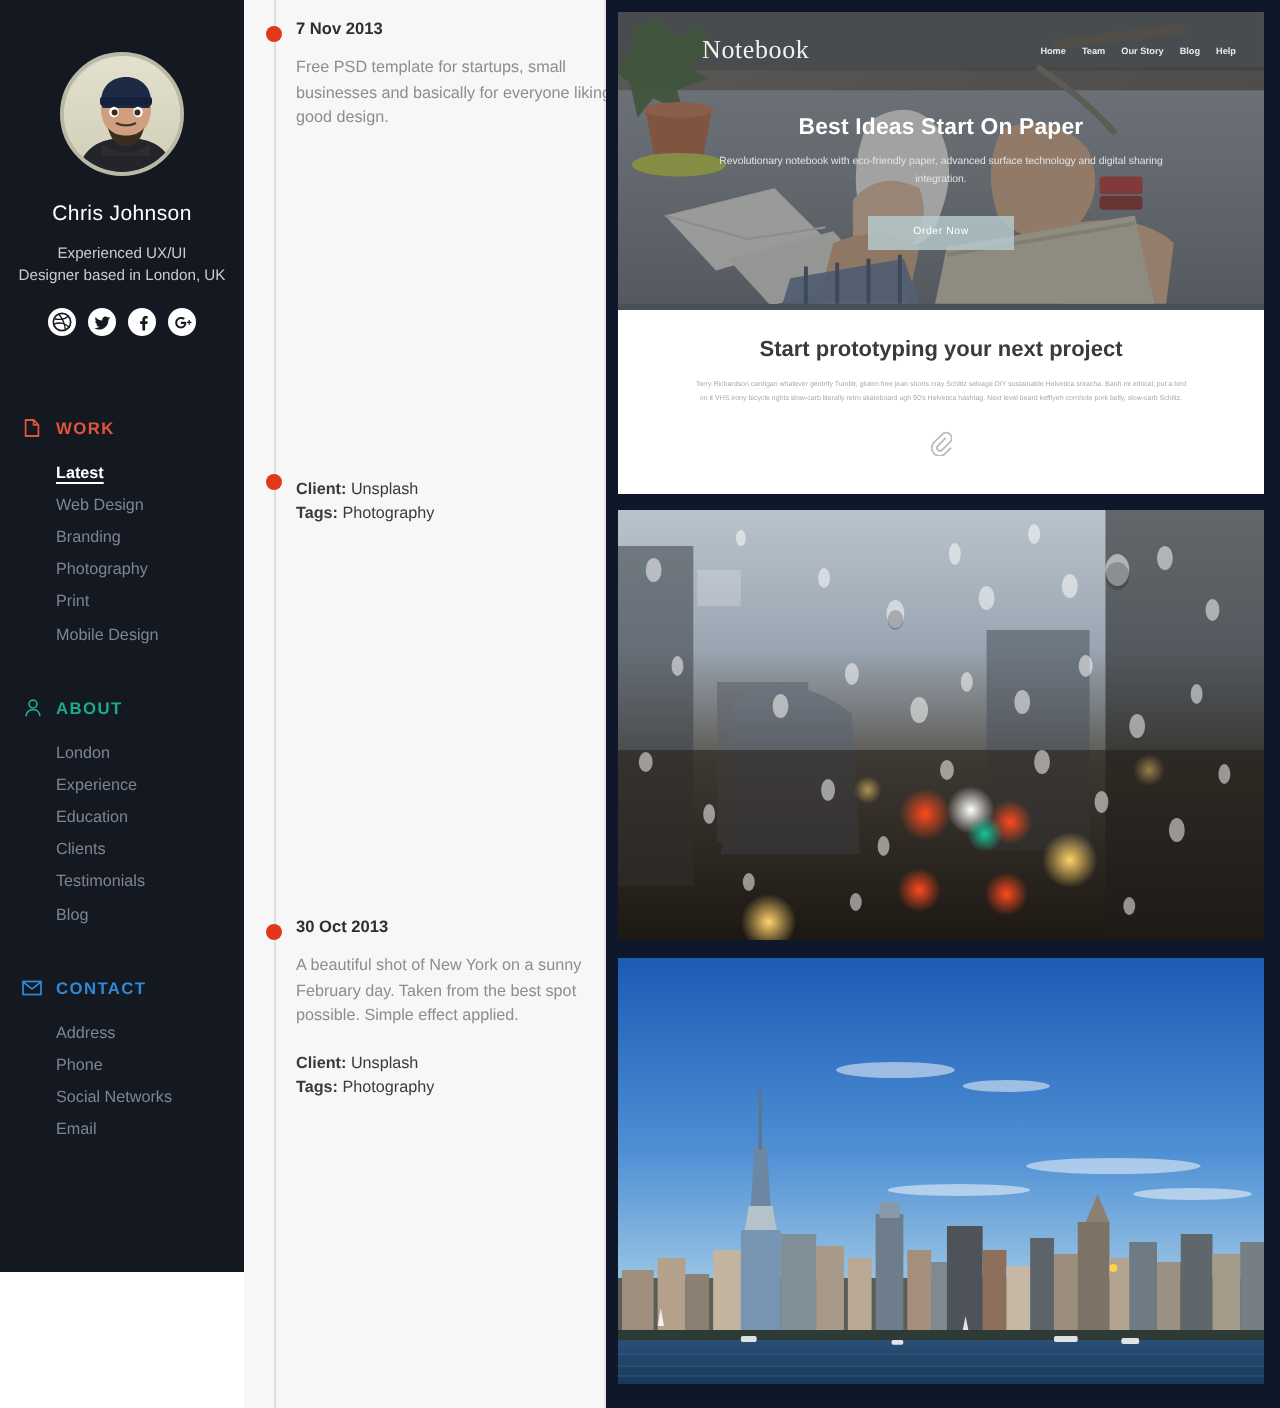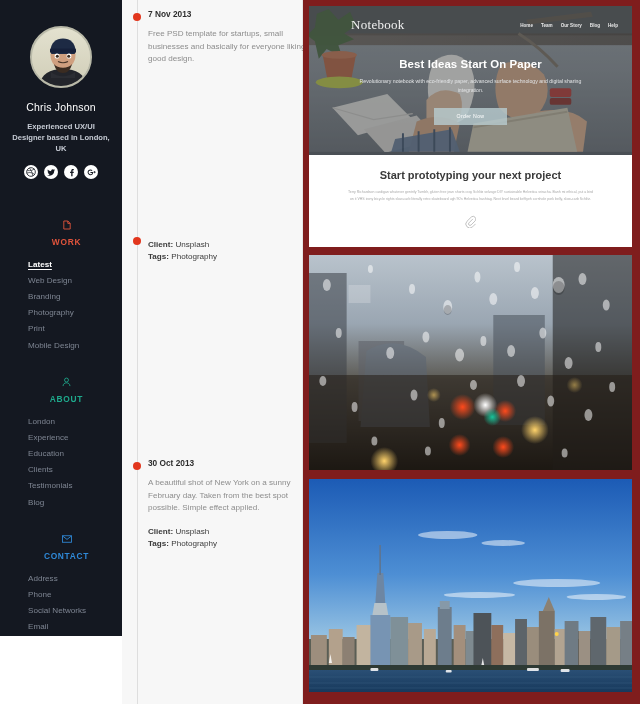--- a/index.html
+++ b/index.html
@@ -24,42 +24,41 @@
     overflow: hidden; position: relative;
     background: #d9d8c6;
   }
   .avatar svg { display:block; }
   .name {
     text-align:center; color:#ffffff; font-size:10.5px;
     margin-top: 13px; letter-spacing:.2px;
   }
   .bio {
     text-align:center; color:#c6cbd4; font-size:7.6px;
-    line-height: 1.45; margin-top: 8px; padding: 0 8px; font-weight: bold;
+    line-height: 1.45; margin-top: 8px; padding: 0 8px;
   }
   .socials {
     display:flex; justify-content:center; gap:6px; margin-top:11px;
   }
   .soc {
     width:14px; height:14px; border-radius:50%;
     background:#ffffff; color:#141821;
     display:flex; align-items:center; justify-content:center;
     font-size:8px; font-weight:bold; cursor:pointer;
     font-family:"Liberation Serif", serif;
   }
   .soc svg { display:block; }
 
   .nav { margin-top: 37px; }
   .nav-group { margin-bottom: 4px; }
   .nav-head {
     display:flex; align-items:center; gap:7px;
     padding: 3px 0 3px 11px;
     font-size: 8.4px; font-weight: bold; letter-spacing: .7px;
     cursor:pointer;
-    flex-direction:column;
   }
   .nav-head .ic { width:10px; height:11px; display:flex; align-items:center; justify-content:center; }
   .nav-head.work { color:#e2543c; }
   .nav-head.about { color:#1ea98c; }
   .nav-head.contact { color:#2f89d8; }
   .nav-sub { padding: 6px 0 0 28px; }
   .nav-sub li {
     list-style:none; font-size: 8.1px; color:#7e8592;
     padding: 3.6px 0; cursor:pointer;
   }
@@ -85,21 +84,21 @@
     width: 8px; height: 8px; border-radius:50%;
     background:#e2361d;
   }
   .tl-date { font-size: 8.3px; font-weight:bold; color:#2e2e2e; padding-top: 5px; }
   .tl-desc { font-size: 8.1px; color:#8d8d8d; line-height:1.55; margin-top: 9px; }
   .tl-meta { font-size: 8.1px; color:#3b3b3b; line-height:1.5; margin-top: 11px; }
   .tl-meta b { font-weight: bold; }
 
   
   .main {
-    flex: 1; height: 704px; background:#7f1d1d;
+    flex: 1; height: 704px; background:#0f172a;
     padding: 6px 8px 0 6px; position:relative;
   }
   .card { position:relative; background:#fff; }
 
   
   .shot-hero {
     height: 149px; width: 100%;
     position: relative; overflow:hidden;
     background: linear-gradient(180deg,#8d9196 0%, #6f7479 60%, #5e6369 100%);
   }

